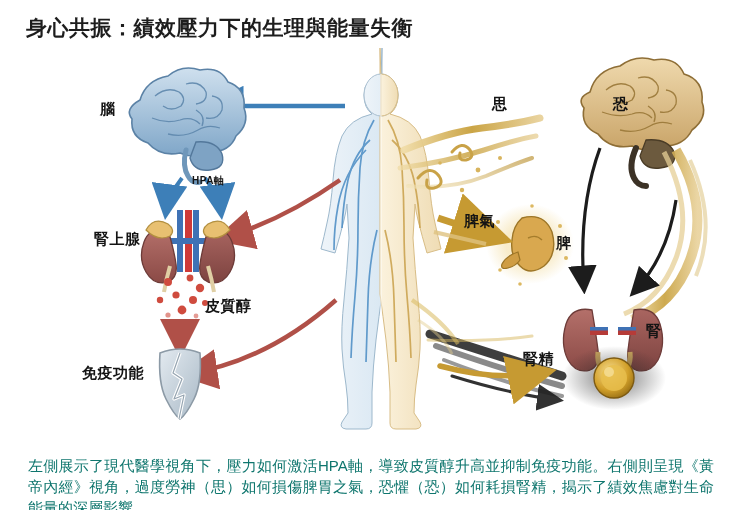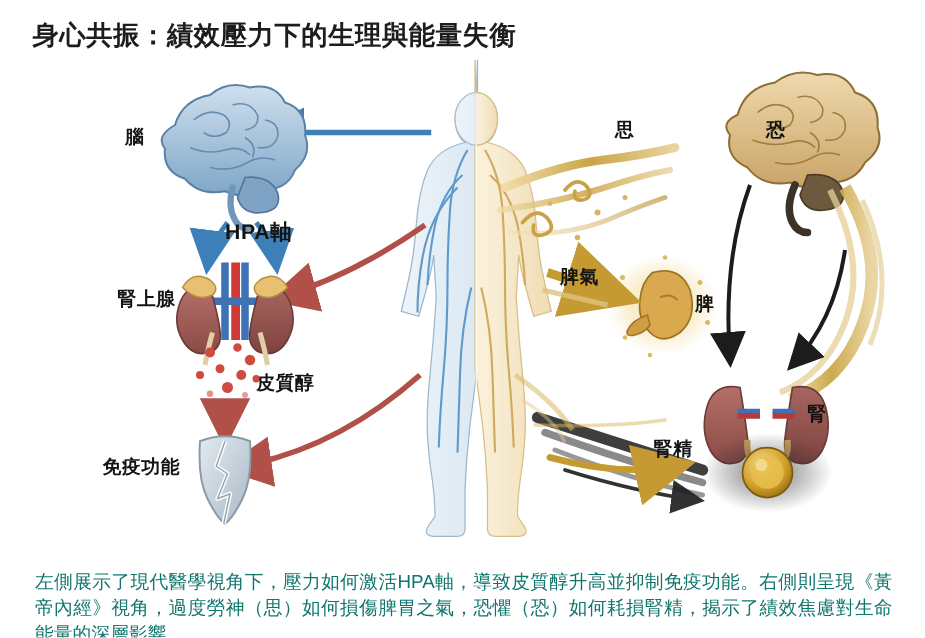--- a/index.html
+++ b/index.html
@@ -23,27 +23,27 @@
     text-align:justify;
   }
 
   svg.art{position:absolute;left:0;top:0;width:740px;height:510px;}
 
   .lbl{
     position:absolute;font-size:15px;font-weight:700;color:#141414;
     white-space:nowrap;letter-spacing:.5px;
   }
   .lbl-brain{left:100px;top:100px;}
-  .lbl-hpa{left:180px;top:174px;font-size:17px;}
+  .lbl-hpa{left:192px;top:174px;font-size:10px;}
   .lbl-adrenal{left:94px;top:230px;}
   .lbl-cortisol{left:205px;top:297px;}
   .lbl-immune{left:82px;top:364px;}
   .lbl-si{left:492px;top:95px;}
   .lbl-kong{left:613px;top:95px;}
-  .lbl-piqi{left:448px;top:212px;}
+  .lbl-piqi{left:464px;top:212px;}
   .lbl-pi{left:556px;top:234px;}
   .lbl-shenjing{left:523px;top:350px;}
   .lbl-shen{left:646px;top:322px;}
 </style>
 </head>
 <body>
 
 <div id="canvas">
 
   <div class="title">身心共振：績效壓力下的生理與能量失衡</div>

